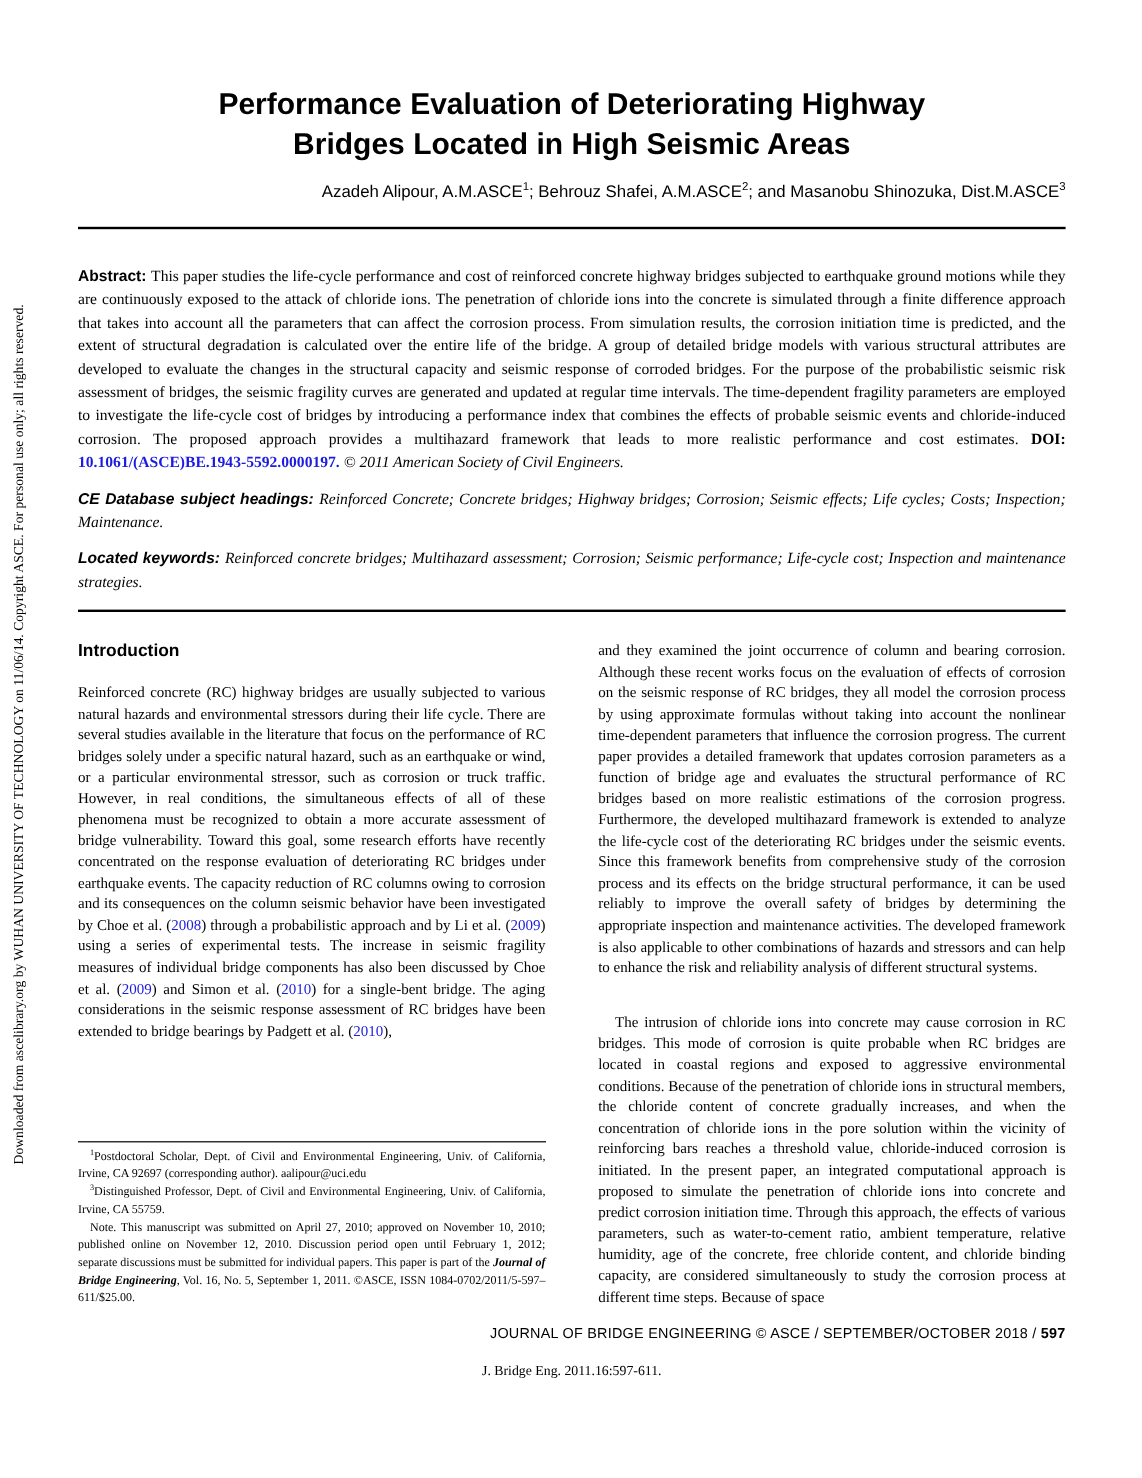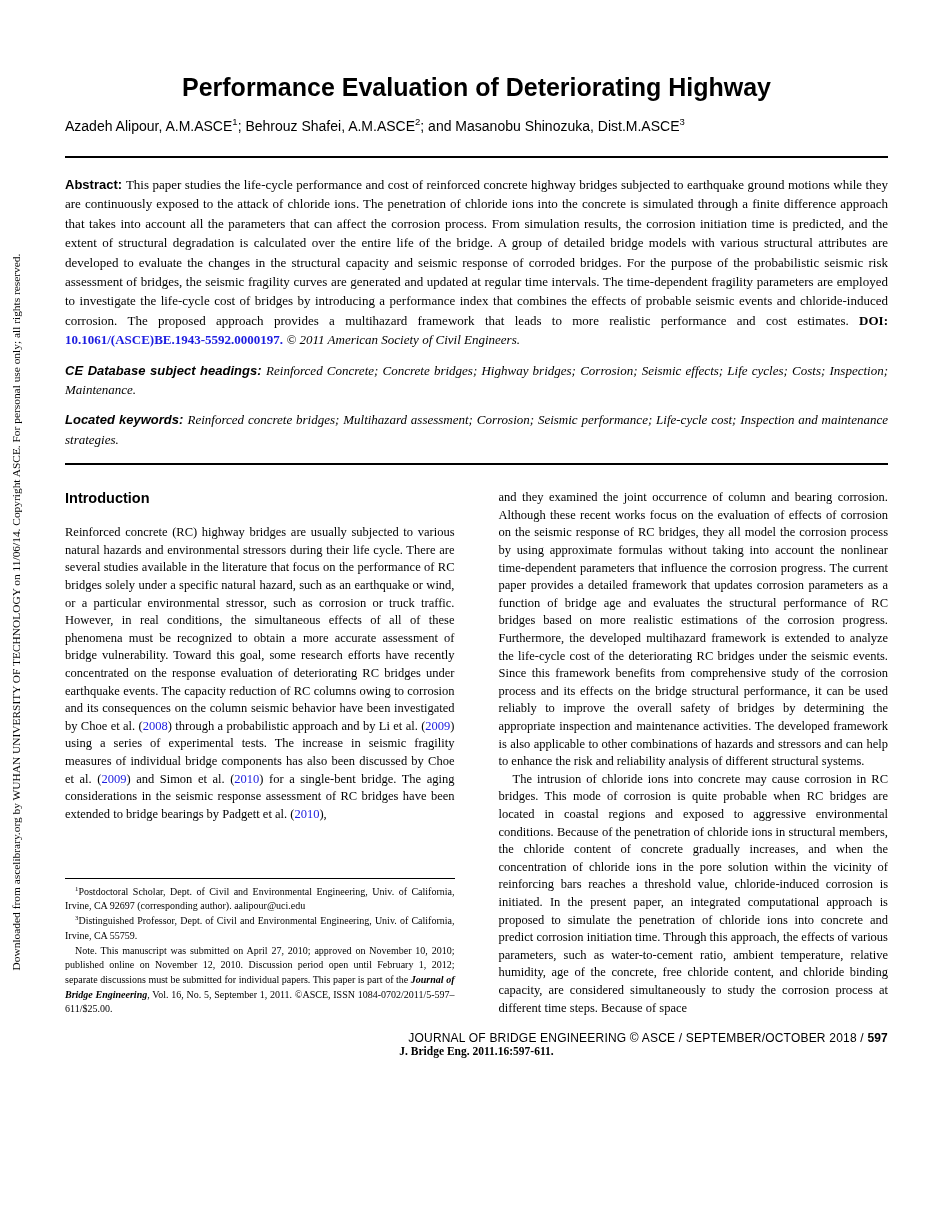--- a/index.html
+++ b/index.html
@@ -33,28 +33,28 @@
   .title {
     font-family: "Liberation Sans", sans-serif;
     font-weight: bold;
     font-size: 25px;
     line-height: 33px;
   }
   .byline {
     margin-top: 14px;
     font-family: "Liberation Sans", sans-serif;
     font-size: 14px;
-    text-align: left;
+    text-align: right;
   }
 
   .abstract-block {
     margin-top: 22px;
     border-top: 2.4px solid #000;
     border-bottom: 2.4px solid #000;
-    padding: 17px 0 14px 0;
+    padding: 29px 0 14px 0;
   }
   .abstract-block p {
     font-size: 13px;
     line-height: 19.4px;
     text-align: justify;
   }
   .abstract-block p + p { margin-top: 11px; font-style: italic; }
 
   .label { font-family: "Liberation Sans", sans-serif; font-weight: bold; }
   .b  { font-weight: bold; }
@@ -75,21 +75,21 @@
     line-height: 17.6px;
     text-align: justify;
   }
   .section-heading {
     font-family: "Liberation Sans", sans-serif;
     font-weight: bold;
     font-size: 14.5px;
     line-height: 18px;
     margin-bottom: 17px;
   }
-  .indent { text-indent: 14px; }
+  .indent { text-indent: 14px; margin-top: 28px; }
 
   .footnotes {
     margin-top: auto;
     padding-top: 6px;
     border-top: 1px solid #000;
   }
   .footnotes p {
     font-size: 10px;
     line-height: 14.7px;
     text-align: justify;
@@ -97,37 +97,38 @@
   }
 
   .journal-footer {
     margin-top: 14px;
     text-align: right;
     font-family: "Liberation Sans", sans-serif;
     font-size: 12px;
     letter-spacing: 0.2px;
   }
   .citation-footer {
+    margin-top: 19px;
     text-align: center;
     font-size: 11.5px;
-    font-weight: bold;
   }
 </style>
 </head>
 <body>
 
 <div class="page">
 
   <div class="watermark">Downloaded from ascelibrary.org by WUHAN UNIVERSITY OF TECHNOLOGY on 11/06/14. Copyright ASCE. For personal use only; all rights reserved.</div>
 
   <div class="content">
 
     <div class="title-block">
       <div class="title">
         <div>Performance Evaluation of Deteriorating Highway</div>
+        <div>Bridges Located in High Seismic Areas</div>
       </div>
       <div class="byline"><span>Azadeh Alipour, A.M.ASCE</span><span class="sup">1</span><span>; Behrouz Shafei, A.M.ASCE</span><span class="sup">2</span><span>; and Masanobu Shinozuka, Dist.M.ASCE</span><span class="sup">3</span></div>
     </div>
 
     <div class="abstract-block">
       <p><span class="label">Abstract: </span><span>This paper studies the life-cycle performance and cost of reinforced concrete highway bridges subjected to earthquake ground motions while they are continuously exposed to the attack of chloride ions. The penetration of chloride ions into the concrete is simulated through a finite difference approach that takes into account all the parameters that can affect the corrosion process. From simulation results, the corrosion initiation time is predicted, and the extent of structural degradation is calculated over the entire life of the bridge. A group of detailed bridge models with various structural attributes are developed to evaluate the changes in the structural capacity and seismic response of corroded bridges. For the purpose of the probabilistic seismic risk assessment of bridges, the seismic fragility curves are generated and updated at regular time intervals. The time-dependent fragility parameters are employed to investigate the life-cycle cost of bridges by introducing a performance index that combines the effects of probable seismic events and chloride-induced corrosion. The proposed approach provides a multihazard framework that leads to more realistic performance and cost estimates. </span><span class="b">DOI: </span><span class="lnk b" style="color: rgb(28, 28, 224);">10.1061/(ASCE)BE.1943-5592.0000197.</span><span> </span><span class="i">© 2011 American Society of Civil Engineers.</span></p>
       <p><span class="label">CE Database subject headings: </span><span>Reinforced Concrete; Concrete bridges; Highway bridges; Corrosion; Seismic effects; Life cycles; Costs; Inspection; Maintenance.</span></p>
       <p><span class="label">Located keywords: </span><span>Reinforced concrete bridges; Multihazard assessment; Corrosion; Seismic performance; Life-cycle cost; Inspection and maintenance strategies.</span></p>
     </div>
 

